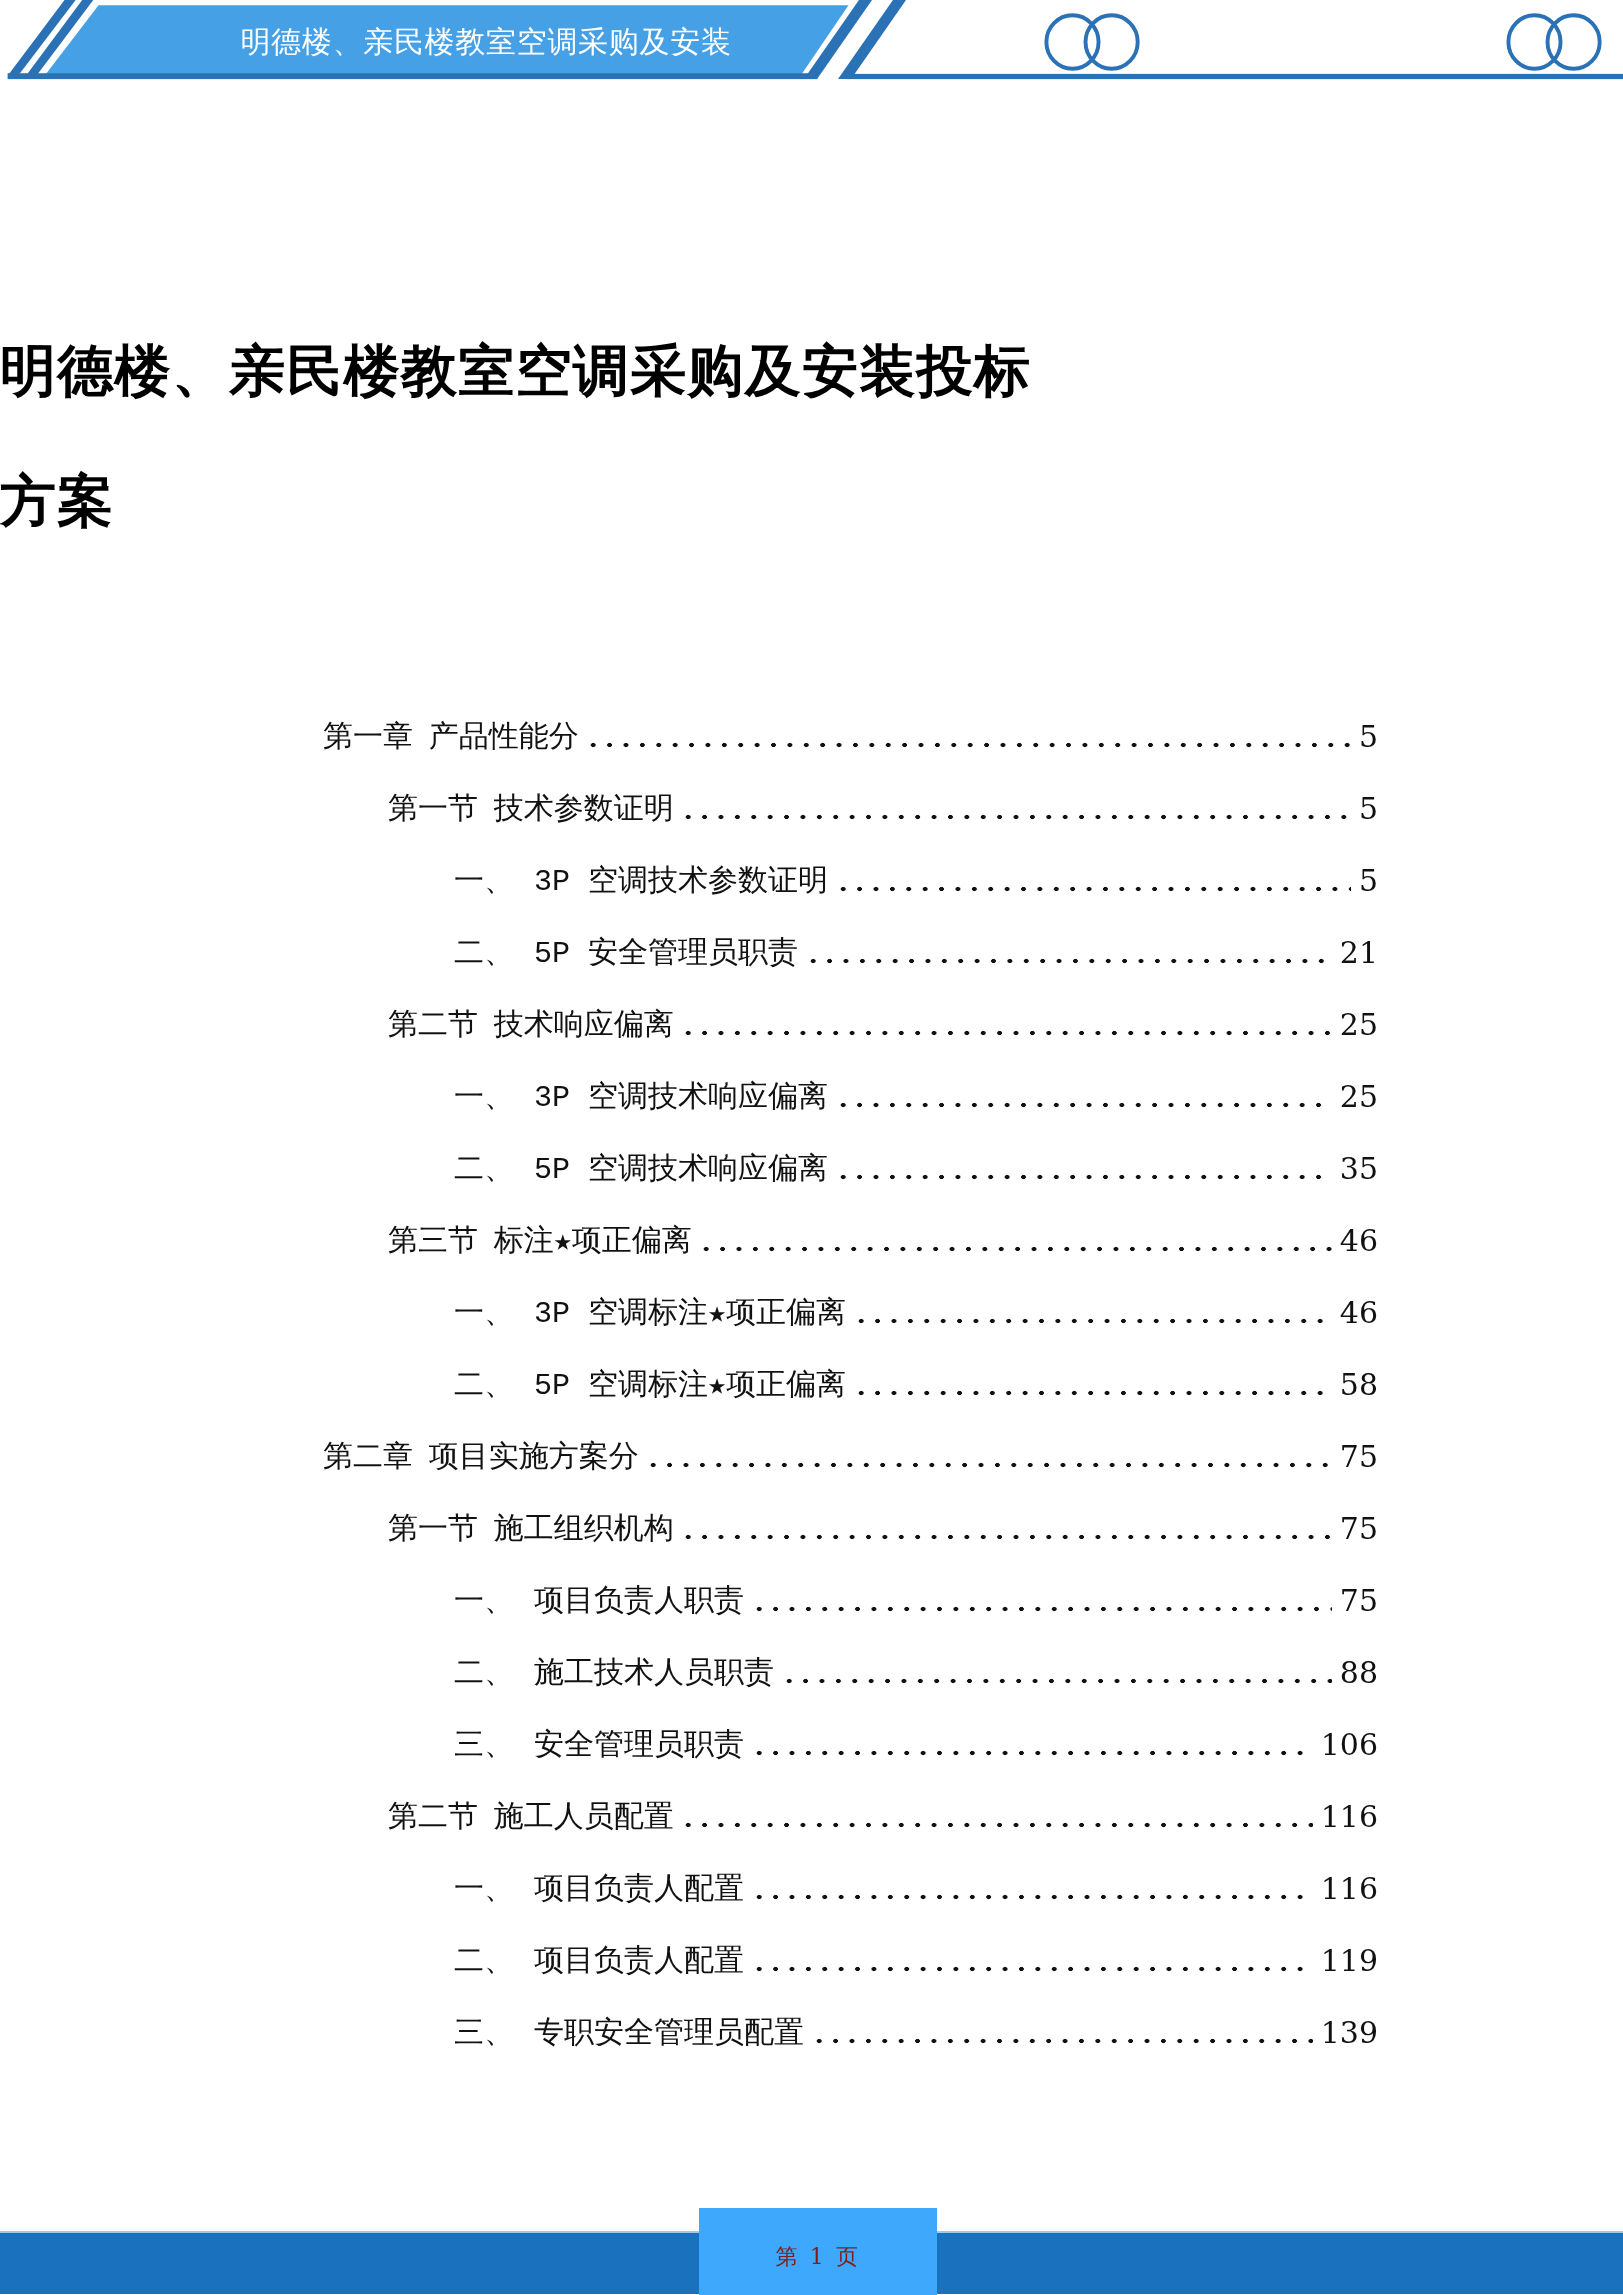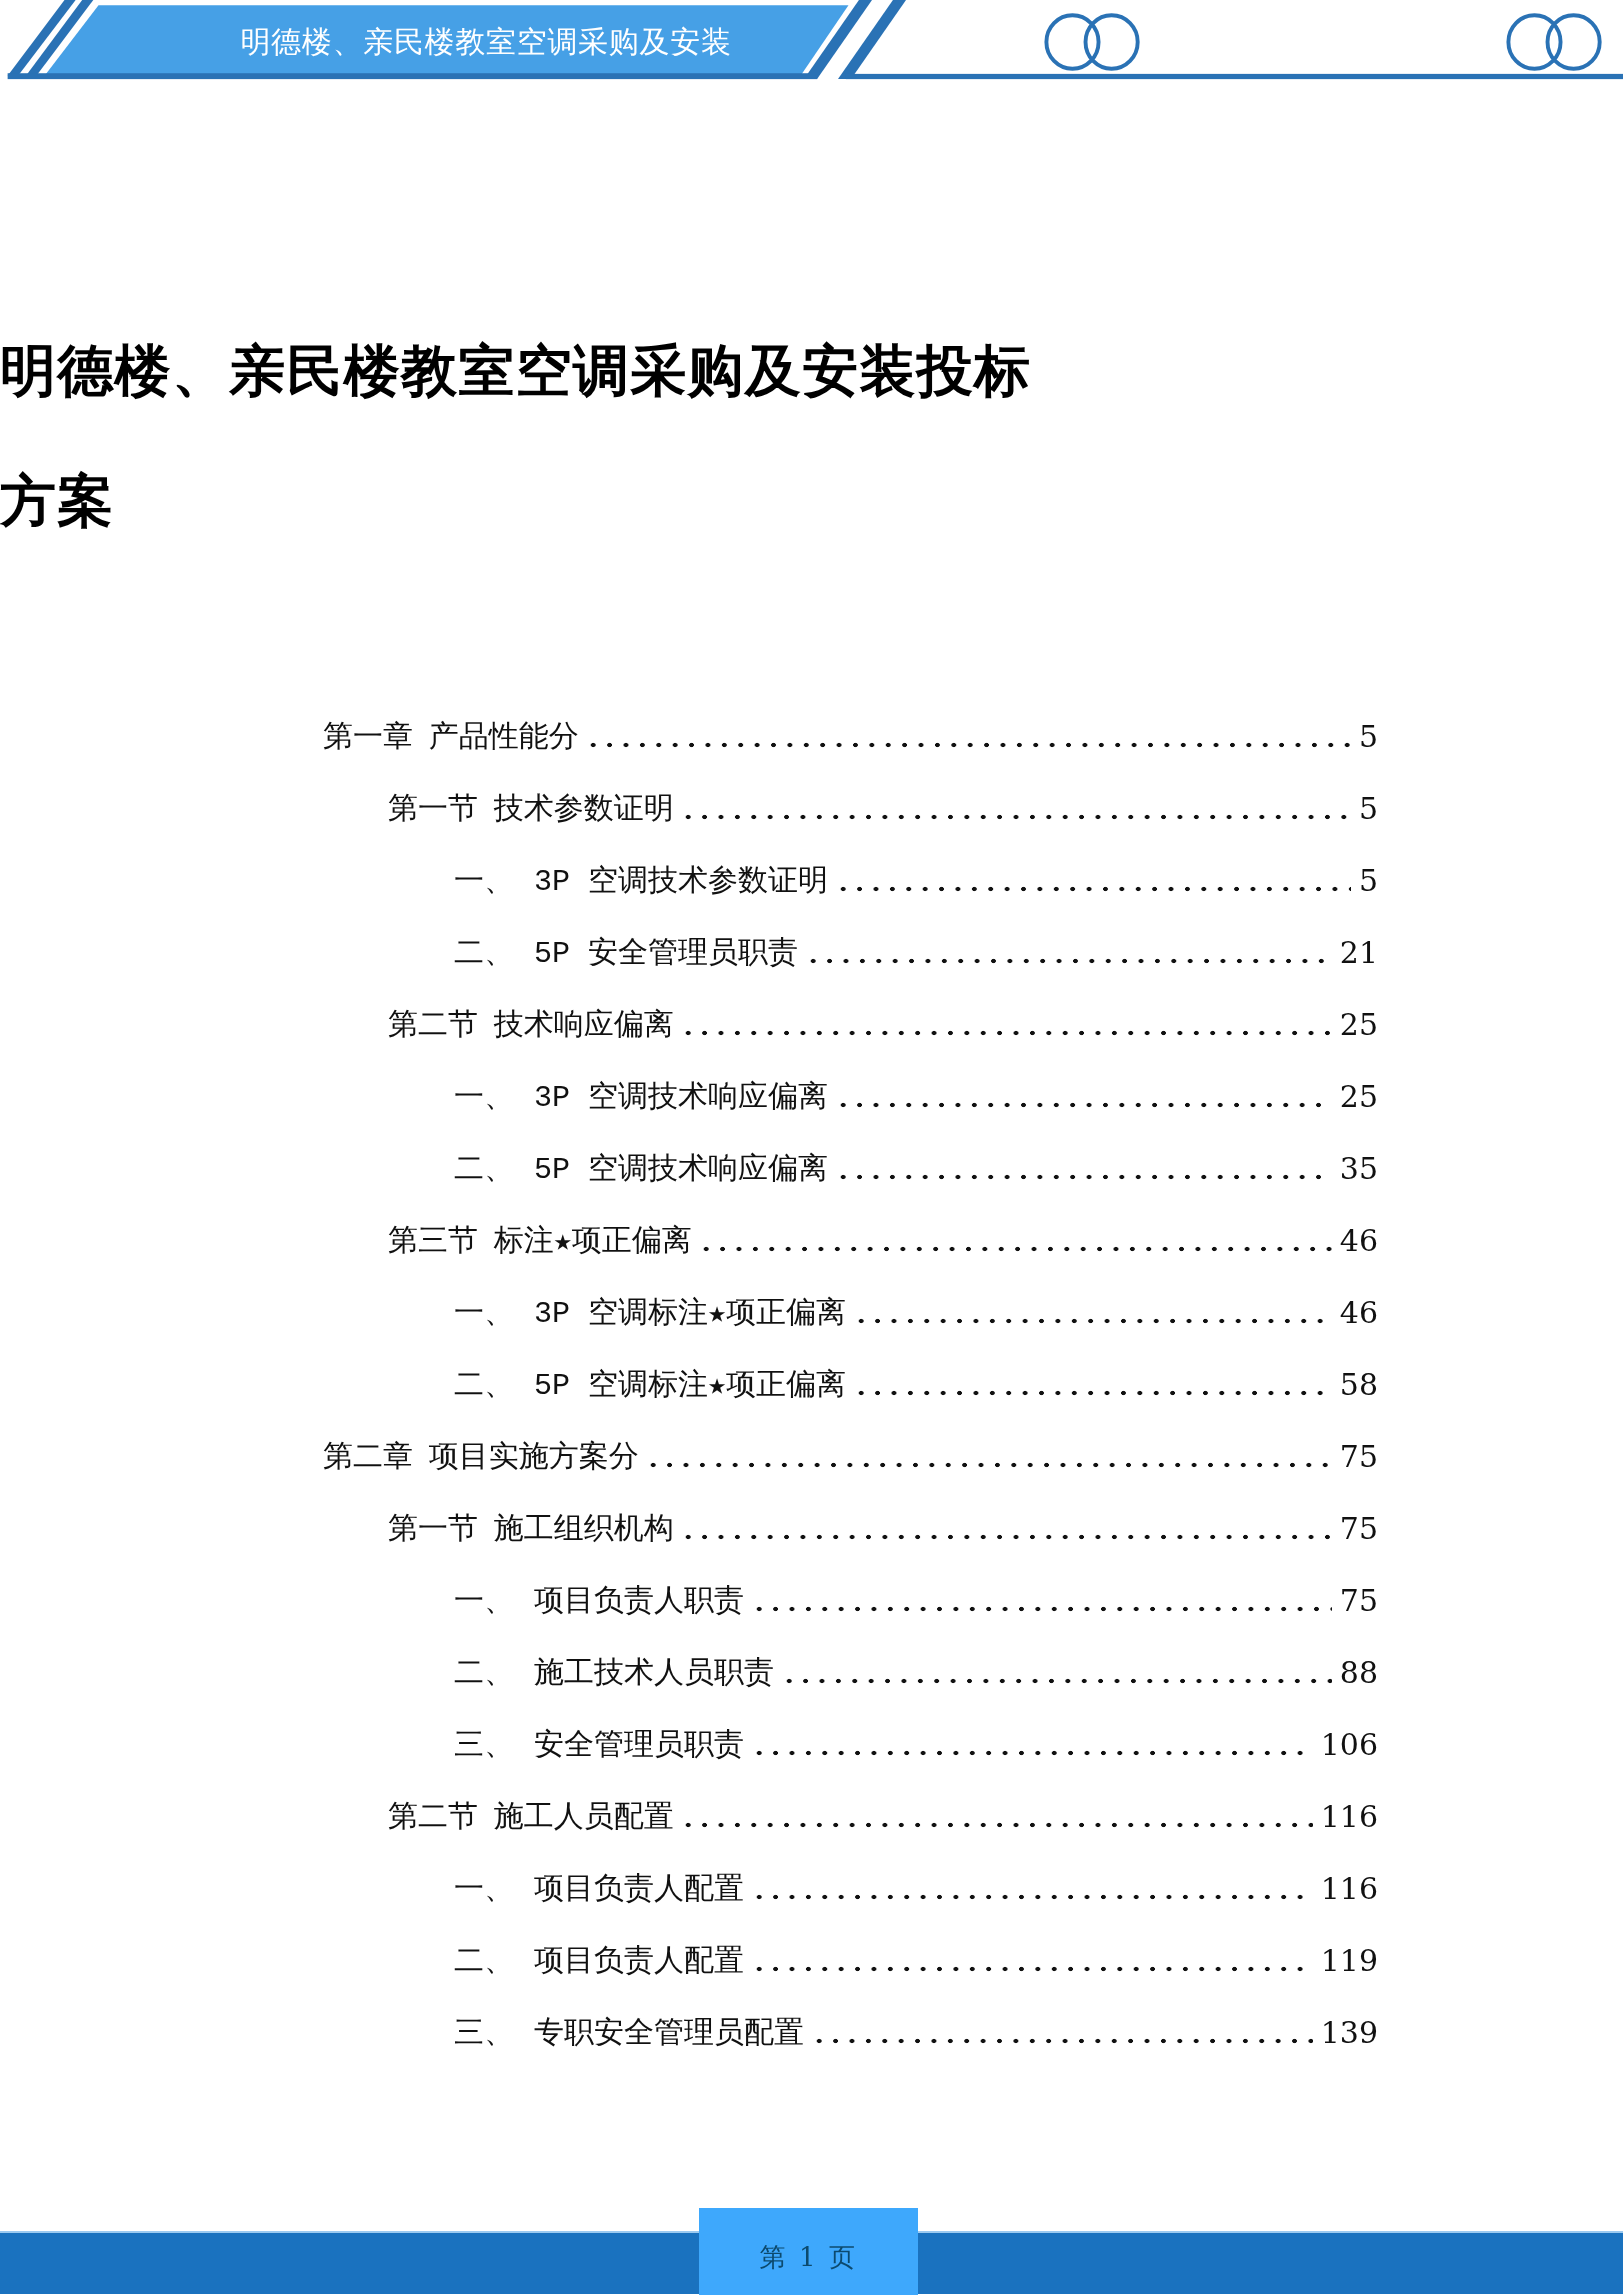--- a/index.html
+++ b/index.html
@@ -42,23 +42,23 @@
     background-image: radial-gradient(circle, #111 2.1px, transparent 2.5px);
     background-size: 16.4px 7.9px; background-repeat: repeat-x;
     background-position: left 19.6px;
   }
   .toc-page { flex: 0 0 auto; text-align: right; min-width: 19.6px; }
   .footer-band {
     position: absolute; left: 0; top: 2231px; width: 1623px; height: 63px;
     background: #1a72bf; border-top: 2px solid #9ccaf0; box-sizing: border-box;
   }
   .footer-tab {
-    position: absolute; left: 699px; top: 2208px; width: 219px; height: 88px;
+    position: absolute; left: 699px; top: 2208px; width: 238px; height: 88px;
     background: #3ea8fc; display: flex; align-items: center; justify-content: center;
-    color: #0c4a6e; font-size: 26px; padding-top: 10.5px; box-sizing: border-box;
+    color: #7f1d1d; font-size: 22px; padding-top: 10.5px; box-sizing: border-box;
     letter-spacing: 2.6px;
   }
 </style>
 </head>
 <body>
 
 <div class="header">
   <svg width="1623" height="85" viewBox="0 0 2481 130">
 
     <polygon points="95,0 112,0 24,116 8,116" fill="#2a72b5"></polygon>

